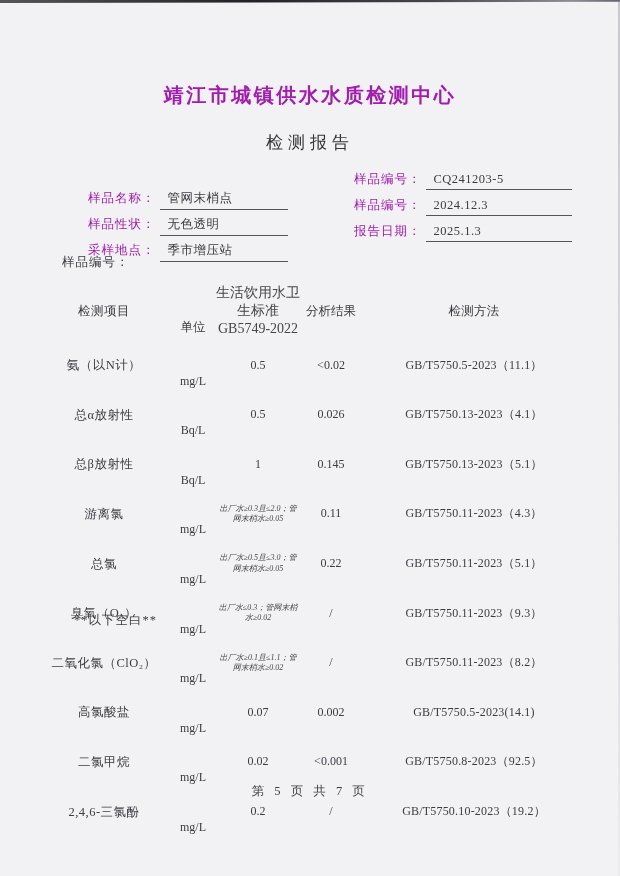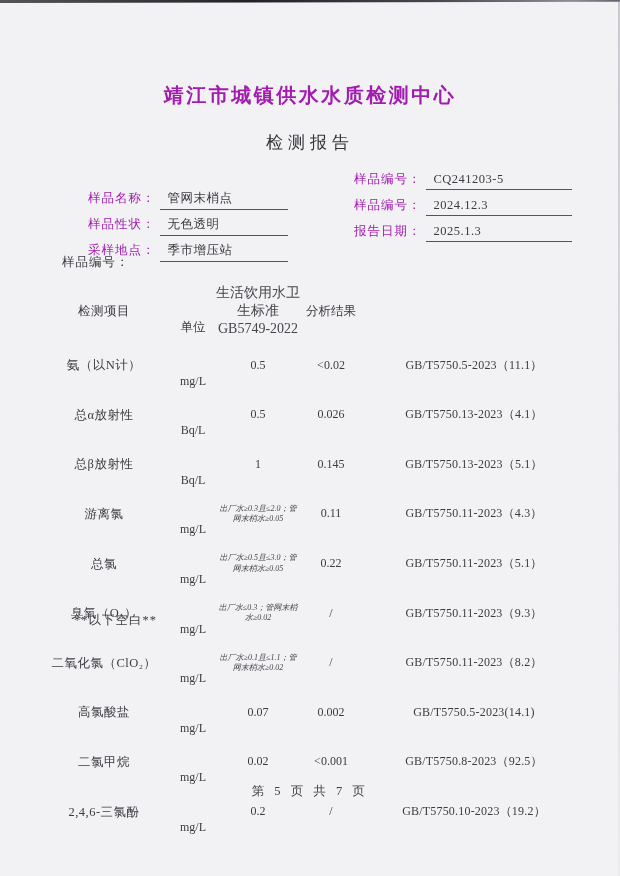--- a/index.html
+++ b/index.html
@@ -111,20 +111,21 @@
 </div>
 
 <div class="results-label">样品编号：</div>
 
 <div class="rtable">
   <div class="trow header">
     <div class="c c-item">检测项目</div>
     <div class="c c-unit">单位</div>
     <div class="c c-std">生活饮用水卫生标准GB5749-2022</div>
     <div class="c c-res">分析结果</div>
+    <div class="c c-method">检测方法</div>
   </div>
   <div id="table-body">
   <div class="trow">
     <div class="c c-item">氨（以N计）</div>
     <div class="c c-unit">mg/L</div>
     <div class="c c-std">0.5</div>
     <div class="c c-res">&lt;0.02</div>
     <div class="c c-method">GB/T5750.5-2023（11.1）</div>
   </div>
 

